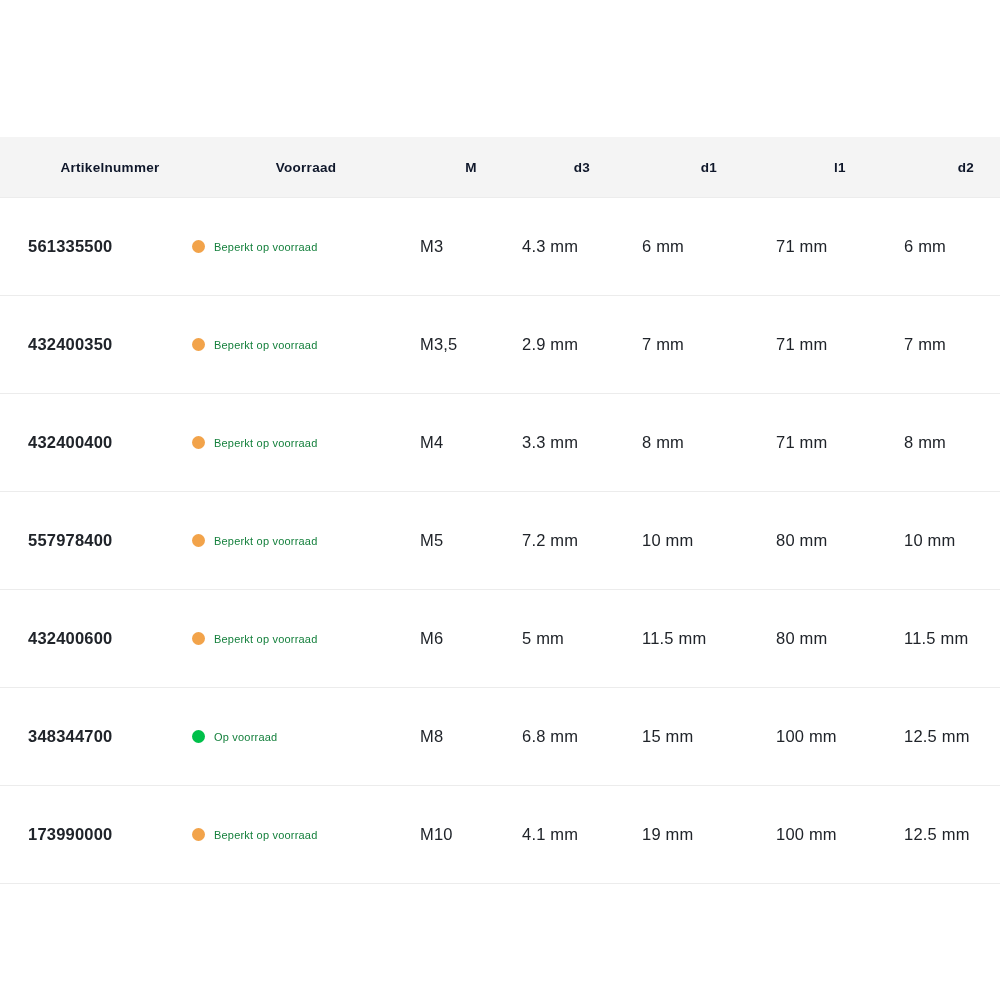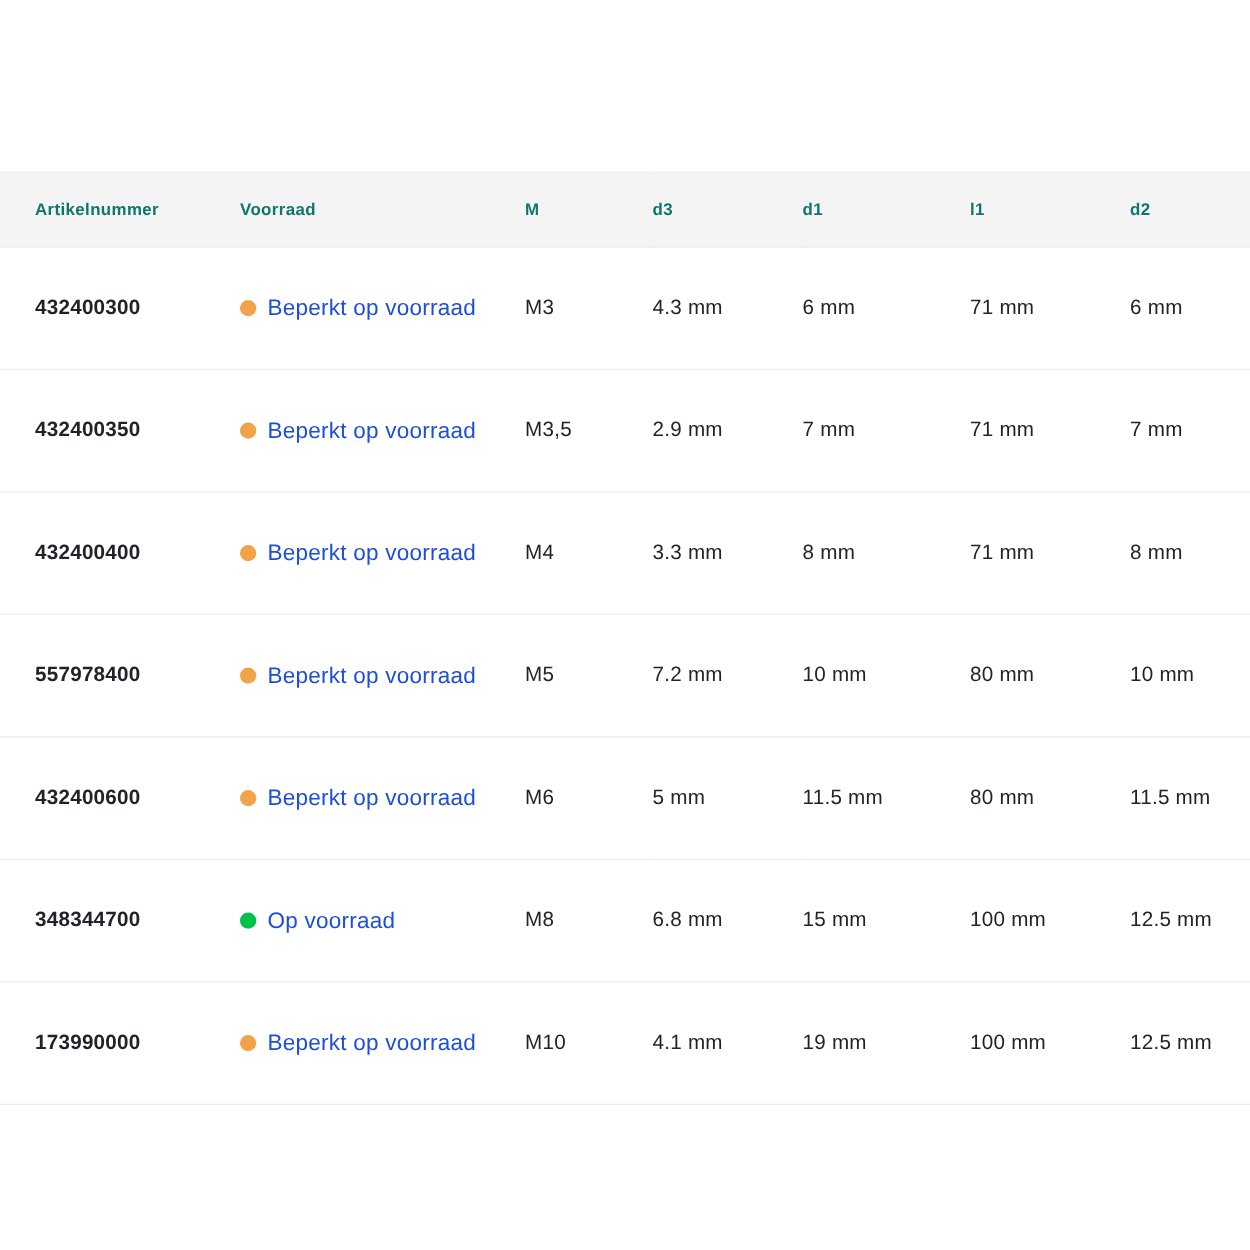--- a/index.html
+++ b/index.html
@@ -25,25 +25,25 @@
   }
   table.spec {
     border-collapse: collapse;
     width: 1000px;
     table-layout: fixed;
   }
   table.spec thead tr {
     background: #f4f4f4;
   }
   table.spec thead th {
-    text-align: left;
+    text-align: center;
     font-size: 13.5px;
     font-weight: bold;
     letter-spacing: 0.3px;
-    color: #0f766e;
+    color: #0f172a;
     padding: 0;
     height: 60px;
     vertical-align: middle;
   }
   table.spec tbody td {
     height: 97px;
     vertical-align: middle;
     font-size: 16.5px;
     color: #20242a;
     padding: 0;
@@ -72,22 +72,22 @@
     gap: 9px;
   }
   .dot {
     width: 13px;
     height: 13px;
     border-radius: 50%;
     flex: 0 0 auto;
     display: inline-block;
   }
   .stock-label {
-    font-size: 18px;
-    color: #1d4ed8;
+    font-size: 11px;
+    color: #15803d;
   }
   .top-blank { height: 137px; }
 </style>
 </head>
 <body>
 
 <div class="page">
   <div class="top-blank"></div>
 
   <div class="table-wrap">
@@ -98,21 +98,21 @@
           <th class="c-stk">Voorraad</th>
           <th class="c-m">M</th>
           <th class="c-d3">d3</th>
           <th class="c-d1">d1</th>
           <th class="c-l1">l1</th>
           <th class="c-d2">d2</th>
         </tr>
       </thead>
       <tbody id="table-body">
           <tr>
-            <td class="c-art artnr">432400300</td>
+            <td class="c-art artnr">561335500</td>
             <td class="c-stk">
               <div class="stock-cell">
                 <span class="dot" style="background: rgb(242, 163, 74);"></span>
                 <span class="stock-label">Beperkt op voorraad</span>
               </div>
             </td>
             <td class="c-m">M3</td>
             <td class="c-d3">4.3 mm</td>
             <td class="c-d1">6 mm</td>
             <td class="c-l1">71 mm</td>

